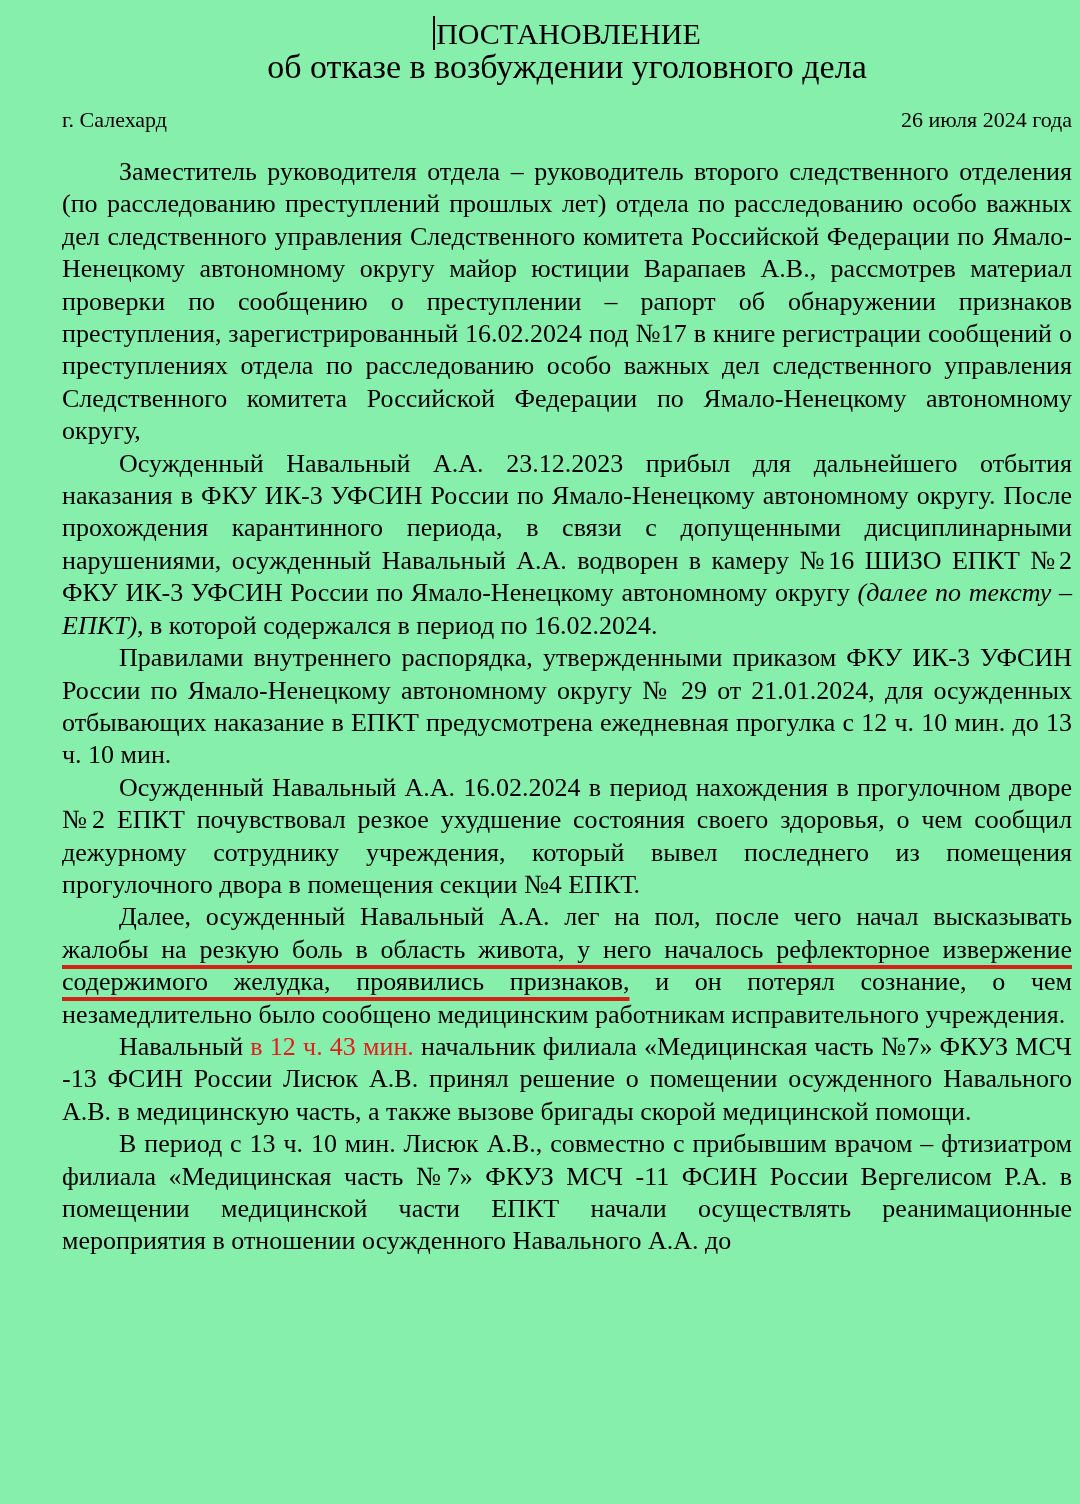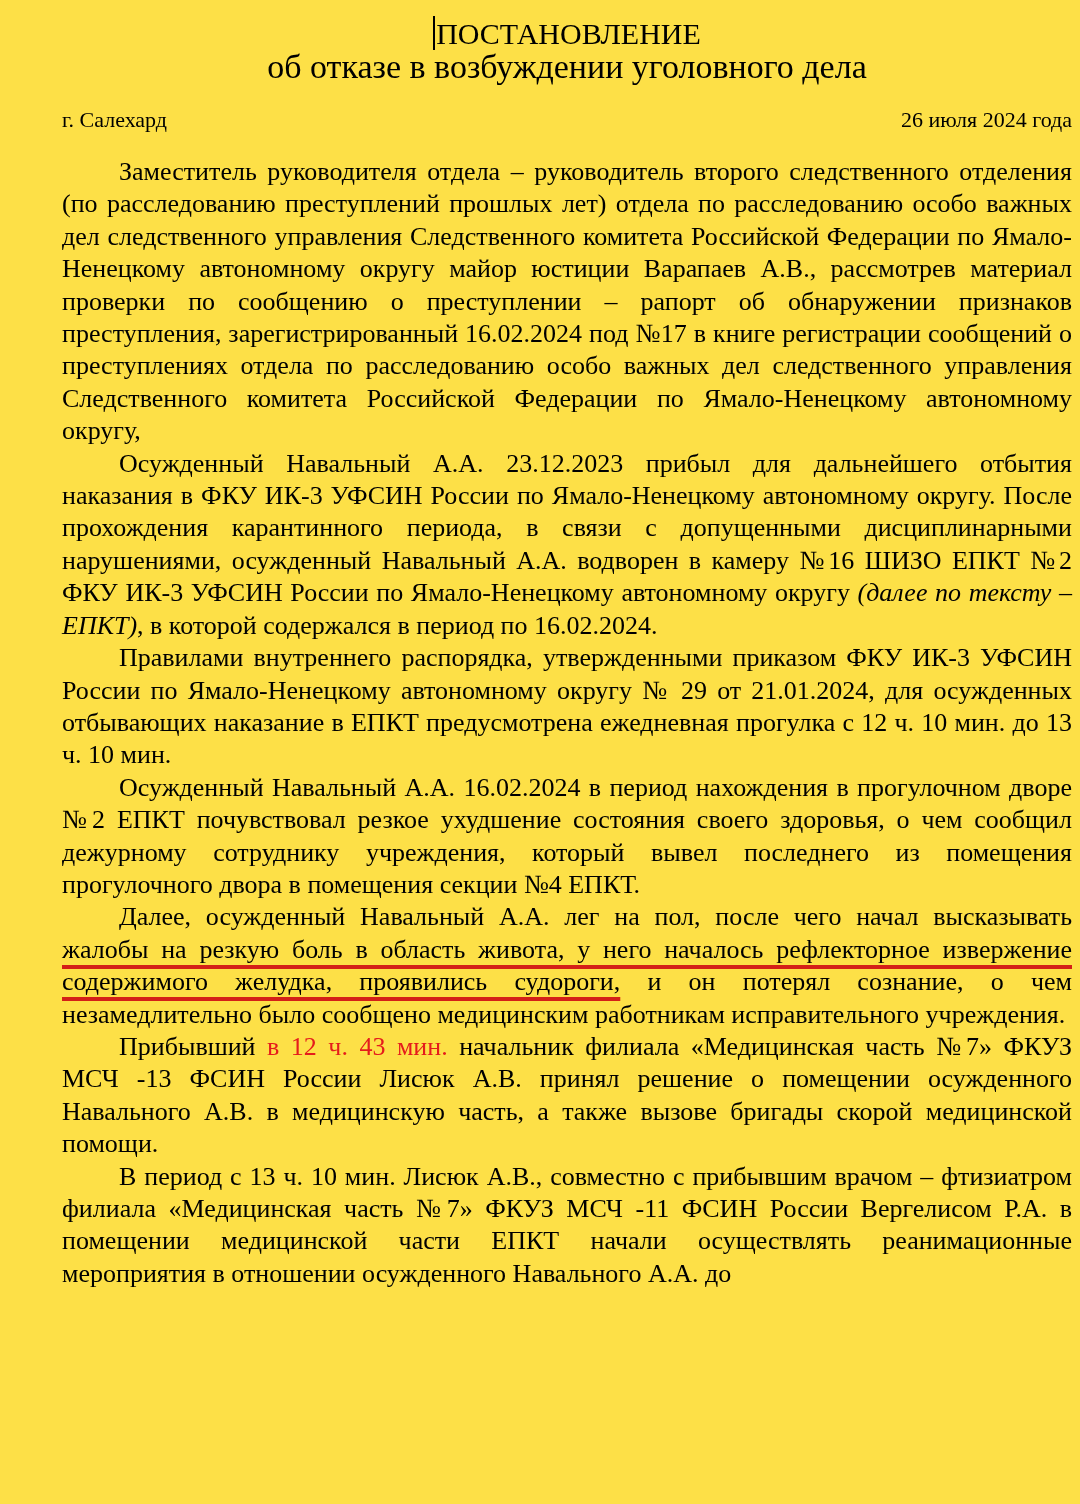--- a/index.html
+++ b/index.html
@@ -2,21 +2,21 @@
 <html lang="ru"><head>
 <meta charset="utf-8">
 <style>
   * { box-sizing: border-box; }
   html, body { margin: 0; padding: 0; background: #ffffff; }
 
   .page {
     position: relative;
     width: 1080px;
     min-height: 1504px;
-    background: #fde047;
+    background: #86efac;
     color: #000000;
     font-family: "Liberation Serif", "DejaVu Serif", serif;
     padding: 16px 8px 40px 62px;
   }
 
   .title-line {
     text-align: center;
     font-size: 30px;
     line-height: 36px;
     white-space: nowrap;
@@ -88,21 +88,21 @@
 
     <p class="par"><span>Заместитель руководителя отдела – руководитель второго следственного отделения (по расследованию преступлений прошлых лет) отдела по расследованию особо важных дел следственного управления Следственного комитета Российской Федерации по Ямало-Ненецкому автономному округу майор юстиции Варапаев А.В., рассмотрев материал проверки по сообщению о преступлении – рапорт об обнаружении признаков преступления, зарегистрированный 16.02.2024 под №17 в книге регистрации сообщений о преступлениях отдела по расследованию особо важных дел следственного управления Следственного комитета Российской Федерации по Ямало-Ненецкому автономному округу,</span></p>
 
 
     <p class="par"><span>Осужденный Навальный А.А. 23.12.2023 прибыл для дальнейшего отбытия наказания в ФКУ ИК-3 УФСИН России по Ямало-Ненецкому автономному округу. После прохождения карантинного периода, в связи с допущенными дисциплинарными нарушениями, осужденный Навальный А.А. водворен в камеру №16 ШИЗО ЕПКТ №2 ФКУ ИК-3 УФСИН России по Ямало-Ненецкому автономному округу </span><span class="run-italic">(далее по тексту – ЕПКТ)</span><span>, в которой содержался в период по 16.02.2024.</span></p>
 
     <p class="par"><span>Правилами внутреннего распорядка, утвержденными приказом ФКУ ИК-3 УФСИН России по Ямало-Ненецкому автономному округу № 29 от 21.01.2024, для осужденных отбывающих наказание в ЕПКТ предусмотрена ежедневная прогулка с 12 ч. 10 мин. до 13 ч. 10 мин.</span></p>
 
     <p class="par"><span>Осужденный Навальный А.А. 16.02.2024 в период нахождения в прогулочном дворе №2 ЕПКТ почувствовал резкое ухудшение состояния своего здоровья, о чем сообщил дежурному сотруднику учреждения, который вывел последнего из помещения прогулочного двора в помещения секции №4 ЕПКТ.</span></p>
 
-    <p class="par"><span>Далее, осужденный Навальный А.А. лег на пол, после чего начал высказывать </span><span class="run-underline-red">жалобы на резкую боль в область живота, у него началось рефлекторное извержение содержимого желудка, проявились судороги,</span><span> и он потерял сознание, о чем незамедлительно было сообщено медицинским работникам исправительного учреждения.</span></p>
+    <p class="par"><span>Далее, осужденный Навальный А.А. лег на пол, после чего начал высказывать </span><span class="run-underline-red">жалобы на резкую боль в область живота, у него началось рефлекторное извержение содержимого желудка, проявились признаков,</span><span> и он потерял сознание, о чем незамедлительно было сообщено медицинским работникам исправительного учреждения.</span></p>
 
-    <p class="par"><span>Прибывший </span><span class="run-red">в 12 ч. 43 мин.</span><span> начальник филиала «Медицинская часть №7» ФКУЗ МСЧ -13 ФСИН России Лисюк А.В. принял решение о помещении осужденного Навального А.В. в медицинскую часть, а также вызове бригады скорой медицинской помощи.</span></p>
+    <p class="par"><span>Навальный </span><span class="run-red">в 12 ч. 43 мин.</span><span> начальник филиала «Медицинская часть №7» ФКУЗ МСЧ -13 ФСИН России Лисюк А.В. принял решение о помещении осужденного Навального А.В. в медицинскую часть, а также вызове бригады скорой медицинской помощи.</span></p>
 
     <p class="par"><span>В период с 13 ч. 10 мин. Лисюк А.В., совместно с прибывшим врачом – фтизиатром филиала «Медицинская часть №7» ФКУЗ МСЧ -11 ФСИН России Вергелисом Р.А. в помещении медицинской части ЕПКТ начали осуществлять реанимационные мероприятия в отношении осужденного Навального А.А. до</span></p>
 
   </div>
 
 </div>
 
 </body></html>

